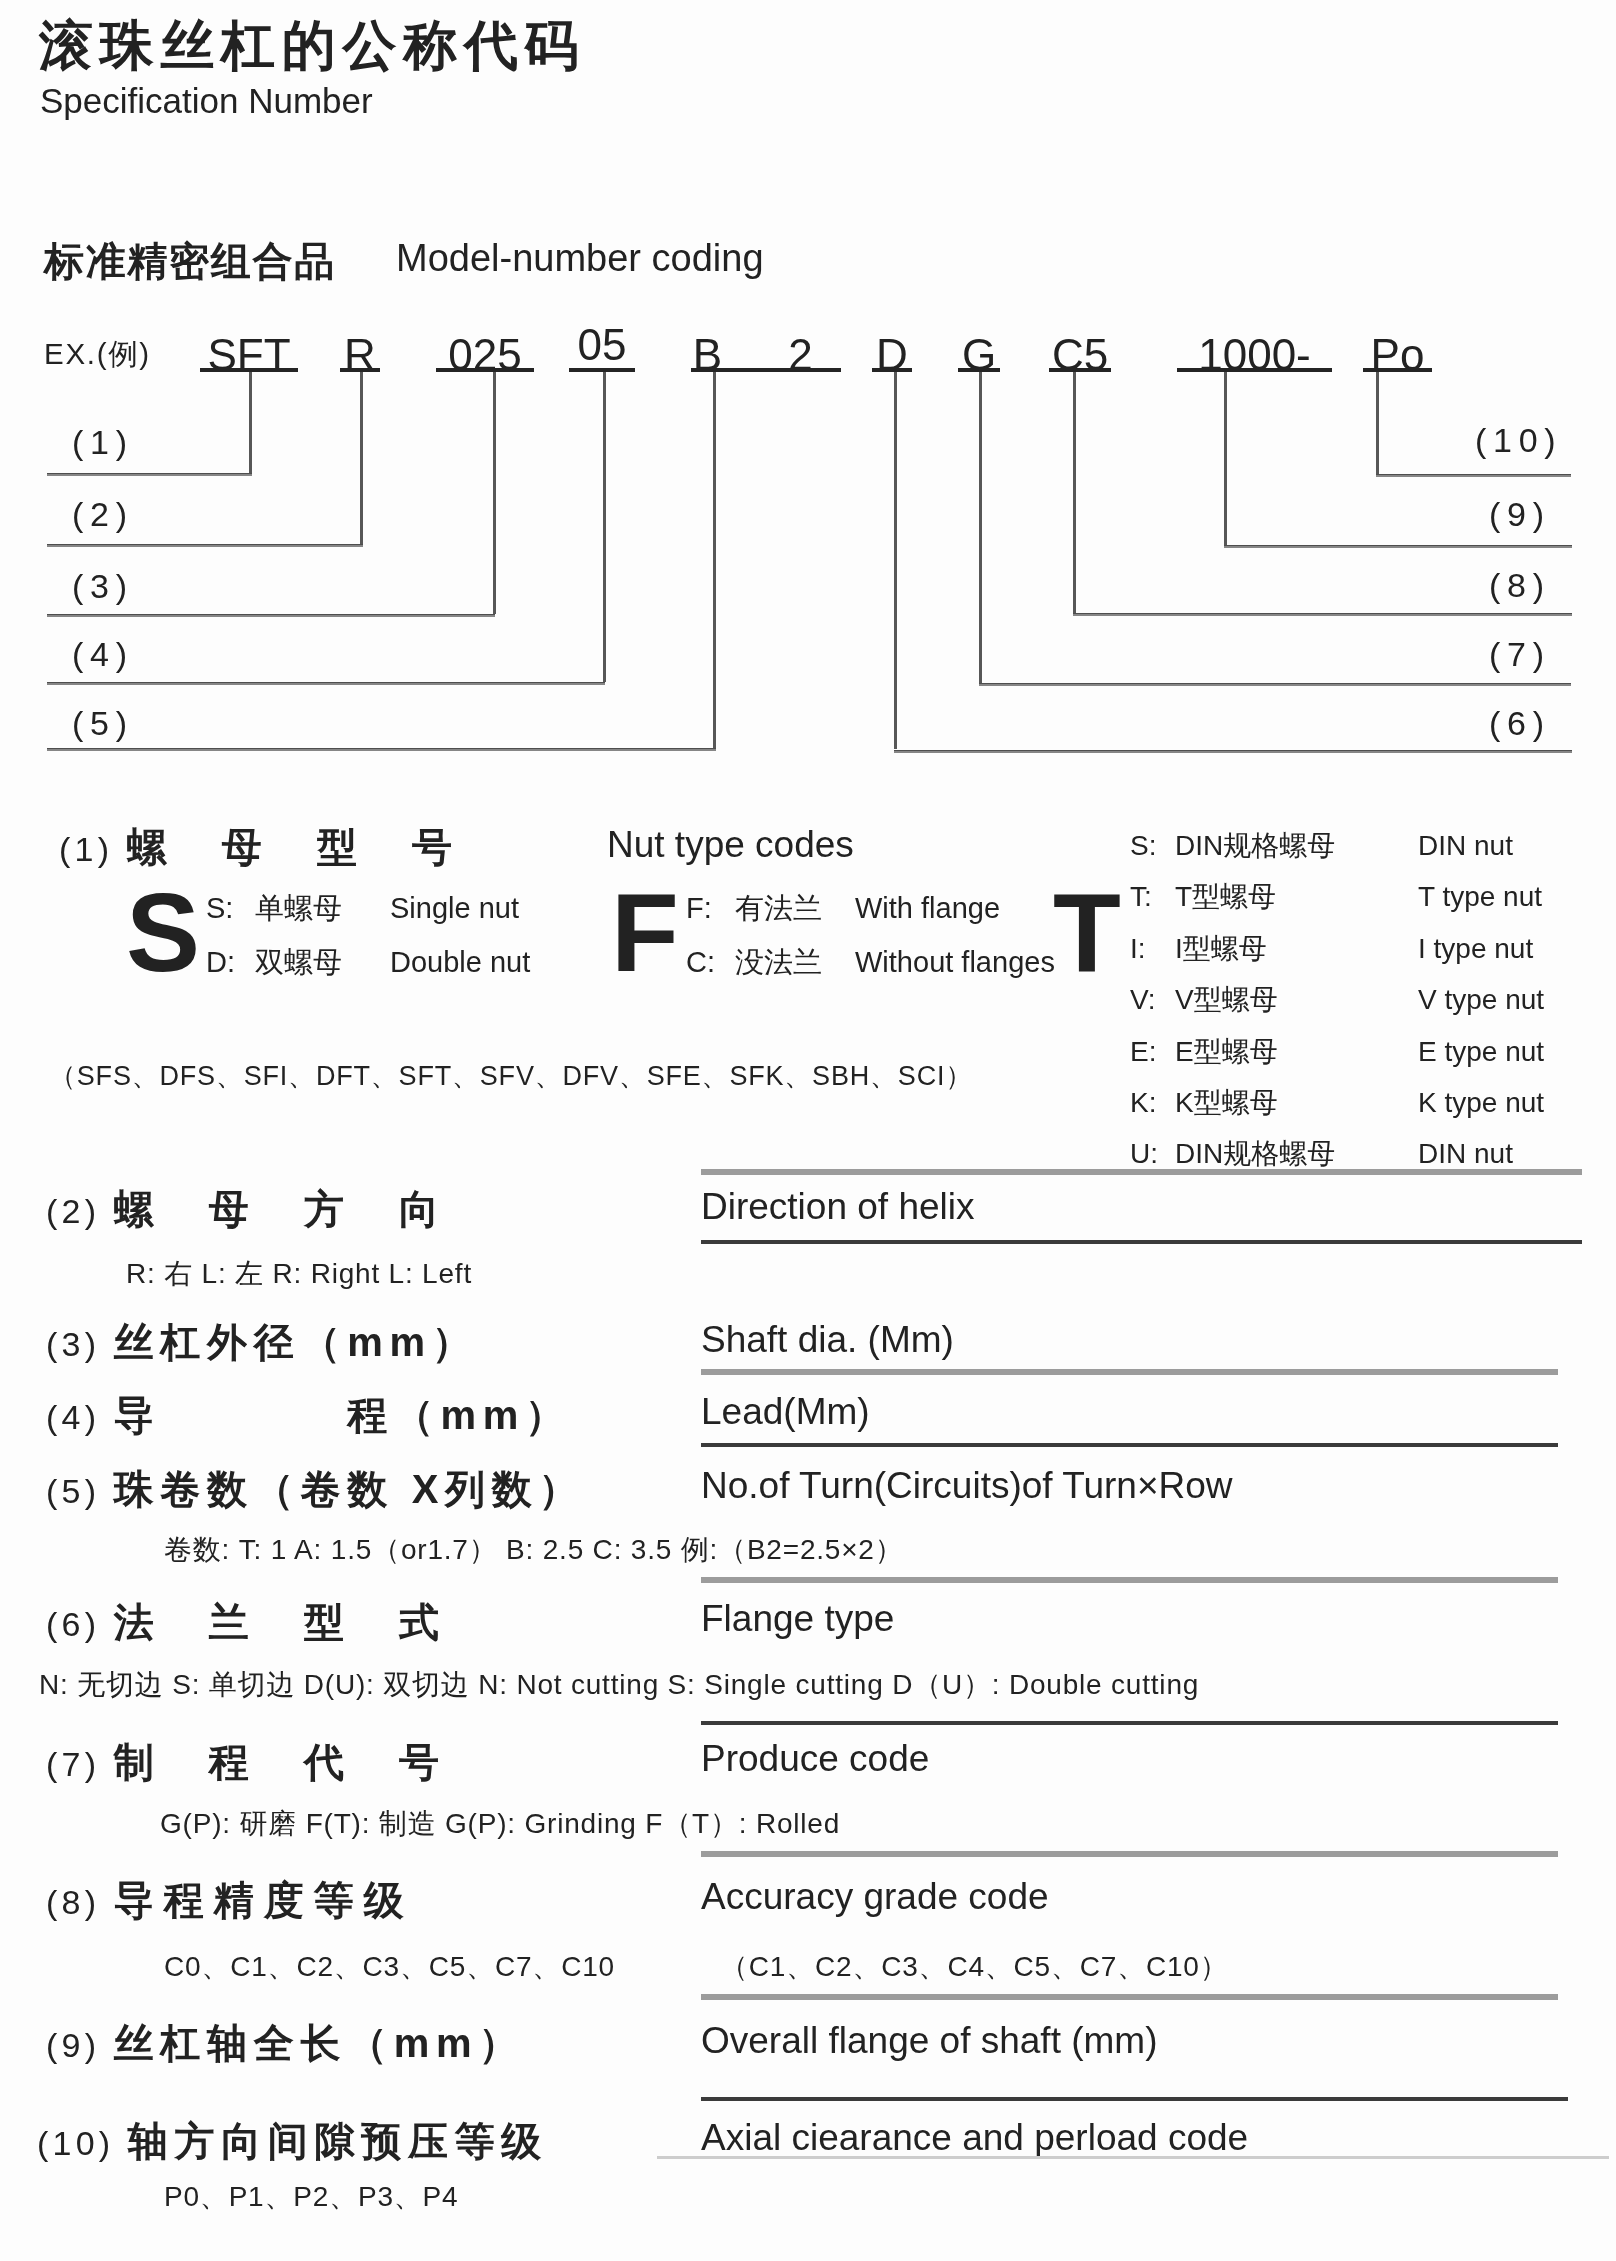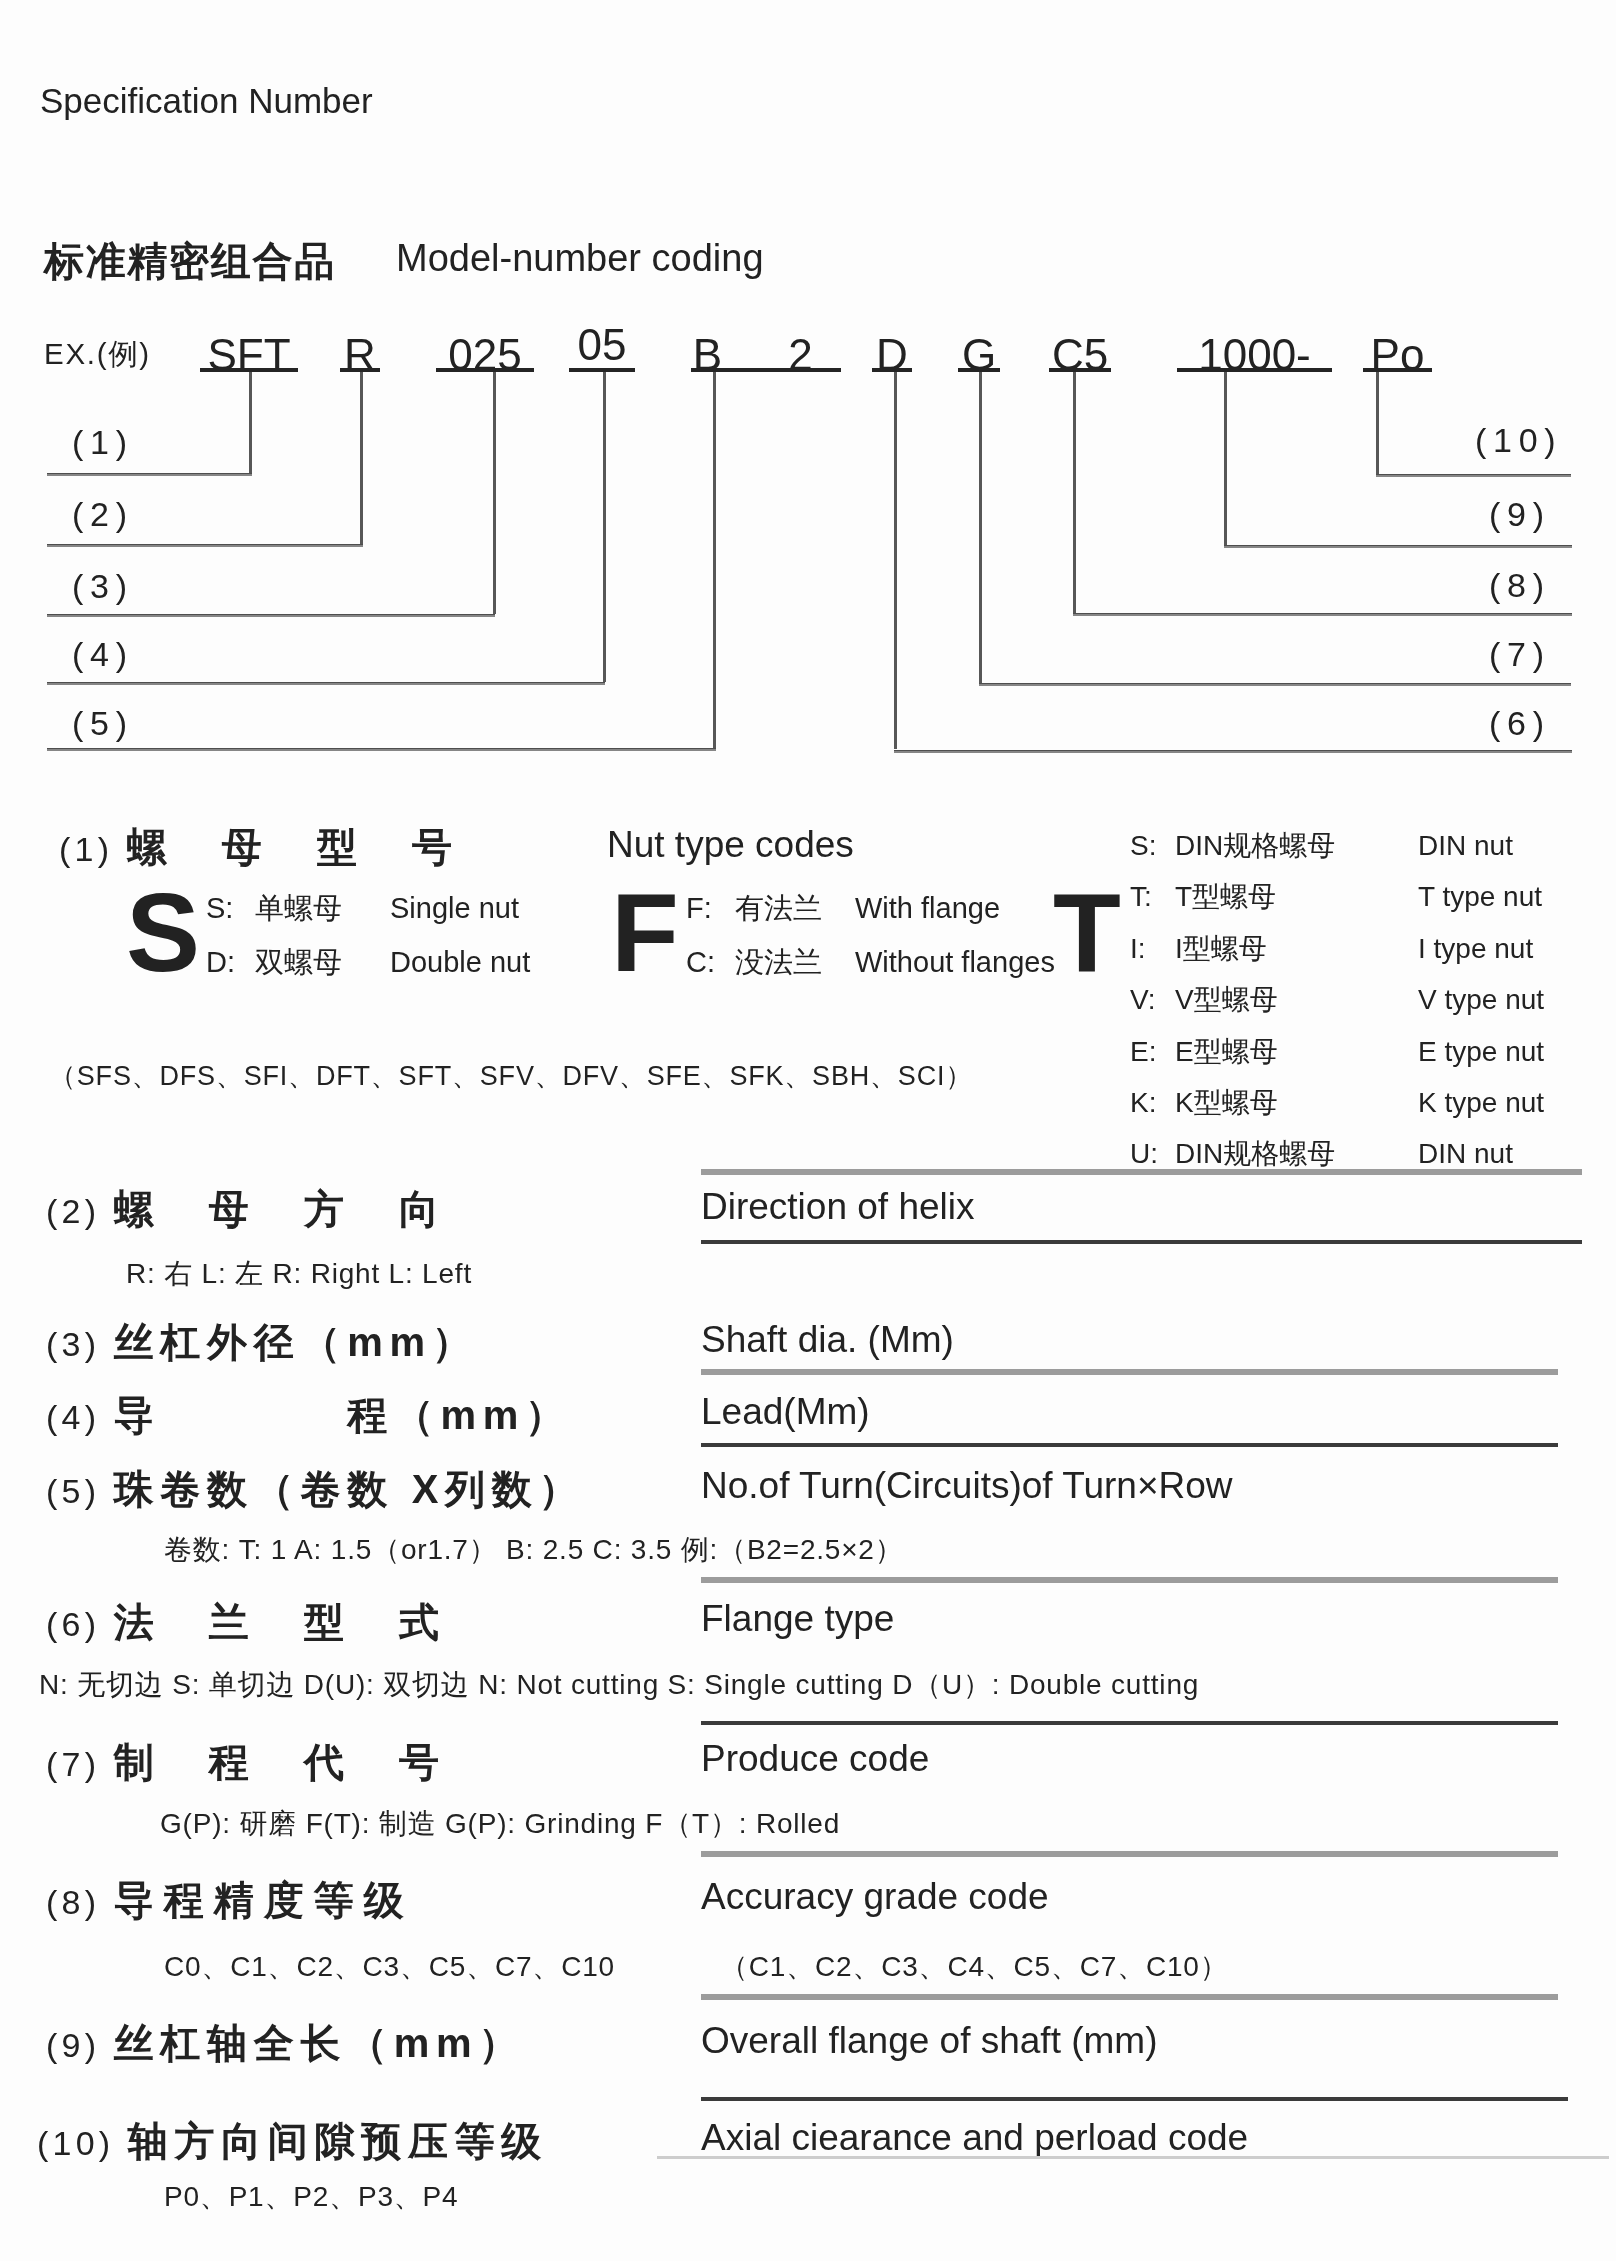--- a/index.html
+++ b/index.html
@@ -37,20 +37,21 @@
   .tcol-row{position:absolute;font-size:28px;white-space:nowrap}
   .tcol-row .c{display:inline-block;width:45px}
   .tcol-row .z{display:inline-block;width:243px}
   .series-note{position:absolute;font-size:27px;letter-spacing:0.8px;white-space:nowrap}
 </style>
 </head>
 <body>
 
 <div id="page">
 
+  <div class="abs title-zh" style="left:39px;top:10px">滚珠丝杠的公称代码</div>
   <div class="abs title-en" style="left:40px;top:81px">Specification Number</div>
   <div class="abs subtitle-zh" style="left:44px;top:234px">标准精密组合品</div>
   <div class="abs subtitle-en" style="left:396px;top:237px">Model-number coding</div>
 
   <div class="abs ex-prefix" style="left:44px;top:335px">EX.(例)</div>
   <div id="code-row">
       <div class="code-text" style="left: 200px; top: 330px; width: 98px;">SFT</div>
       <div class="bar" style="left: 200px; top: 368px; width: 98px;"></div>
       <div class="code-text" style="left: 340px; top: 330px; width: 40px;">R</div>
       <div class="bar" style="left: 340px; top: 368px; width: 40px;"></div>

